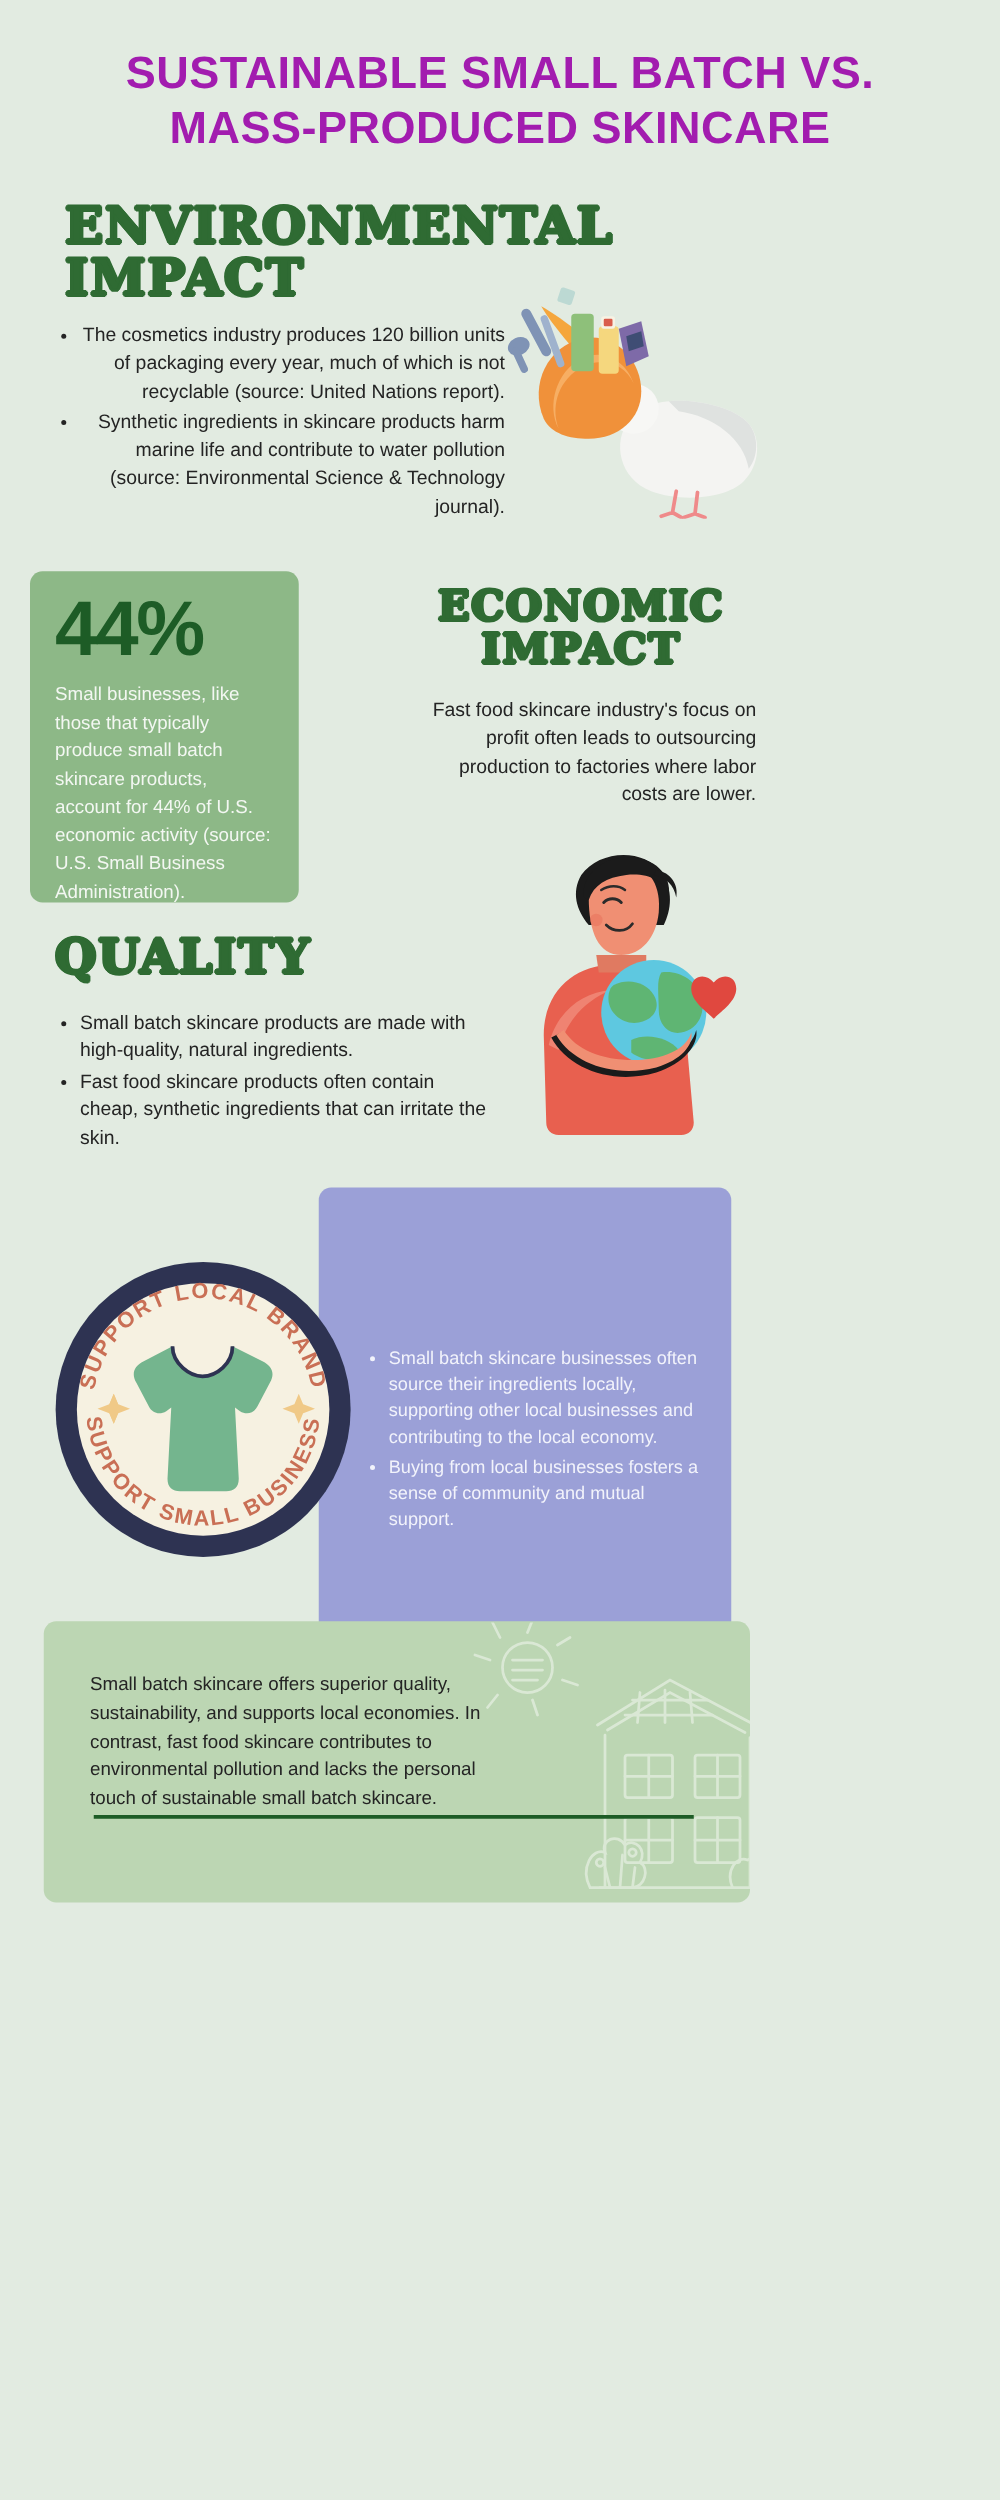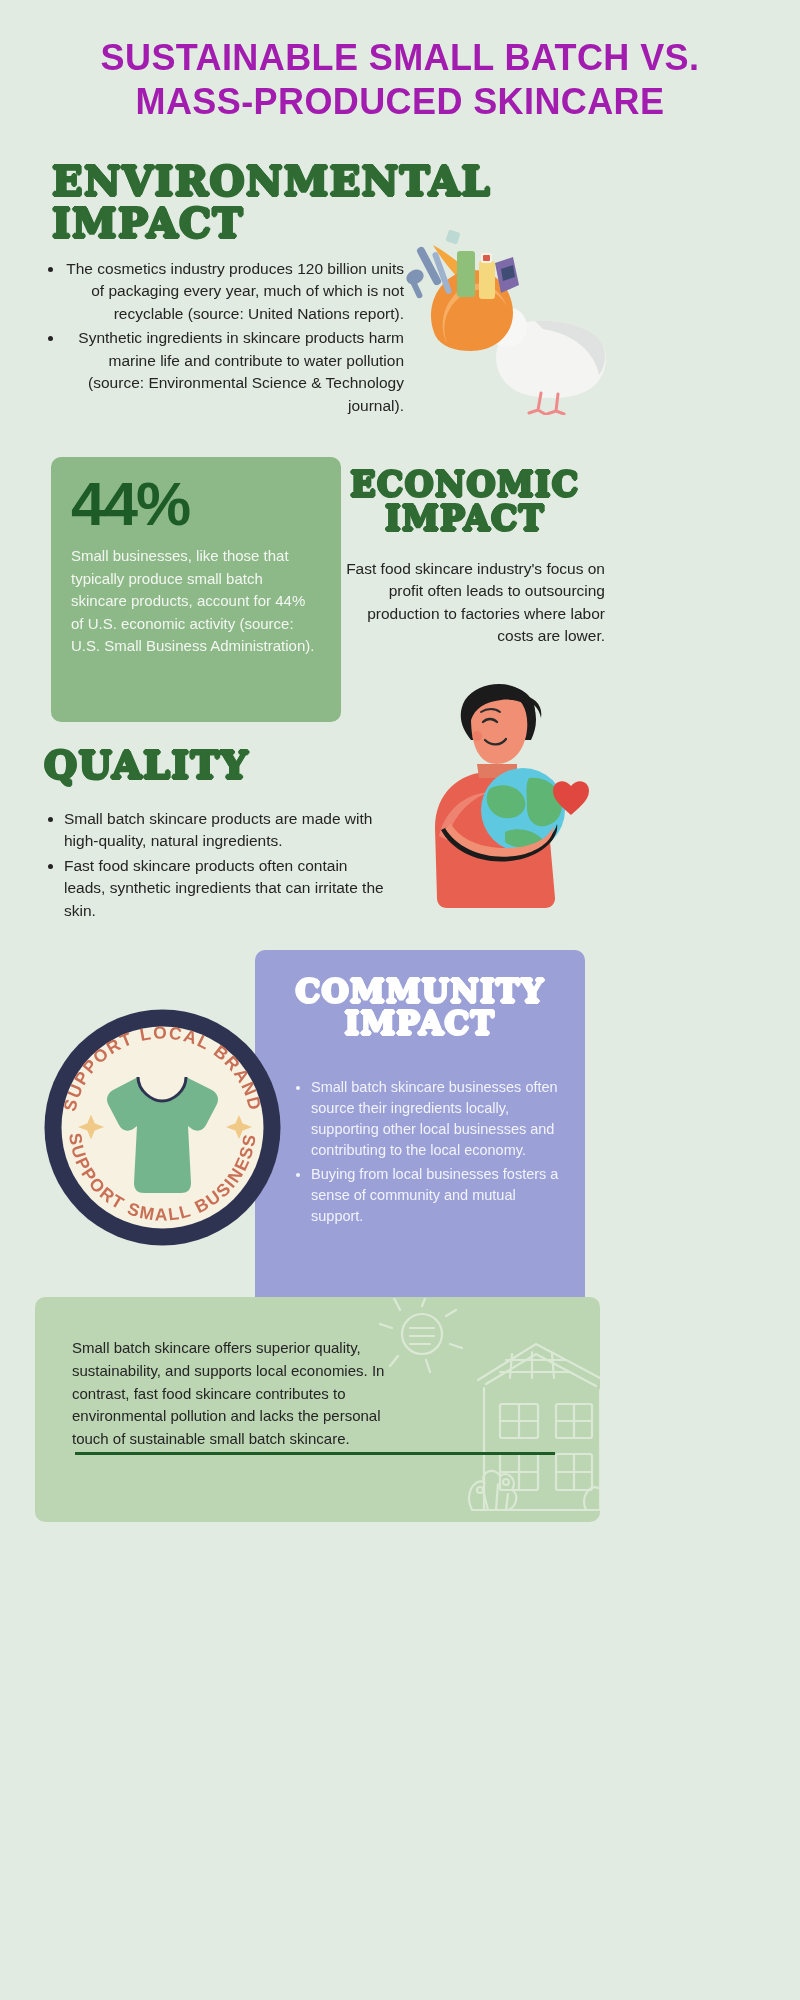--- a/index.html
+++ b/index.html
@@ -92,23 +92,23 @@
     position: absolute;
     left: 395px;
     top: 215px;
     width: 230px;
     height: 200px;
   }
 
   
   #stat-card {
     position: absolute;
-    left: 51px;
+    left: 24px;
     top: 457px;
-    width: 290px;
+    width: 215px;
     height: 265px;
     background: #8db887;
     border-radius: 10px;
     box-sizing: border-box;
     padding: 16px 20px 18px 20px;
   }
   #stat-number {
     color: #1d5c26;
     font-family: "Liberation Sans", sans-serif;
     font-weight: bold;
@@ -337,27 +337,26 @@
     <path d="M40 168 C54 192 88 202 120 194 C140 188 150 176 148 166 C144 180 124 188 102 188 C76 188 56 180 46 164 Z" fill="#f08f73"></path>
 
     <path d="M166 126 C160 118 148 120 148 131 C148 141 160 149 166 155 C172 149 184 141 184 131 C184 120 172 118 166 126 Z" fill="#e0483f"></path>
   </svg>
 
   <div id="qual-head" class="outline-head outline-green">Quality</div>
 
   <div id="qual-list" class="body-text">
     <ul class="bullets">
       <li>Small batch skincare products are made with high-quality, natural ingredients.</li>
-      <li>Fast food skincare products often contain leads, synthetic ingredients that can irritate the skin.</li>
+      <li>Fast food skincare products often contain cheap, synthetic ingredients that can irritate the skin.</li>
     </ul>
   </div>
 
   <div id="community-panel"></div>
 
-  <div id="comm-head" class="outline-head outline-white">Community Impact</div>
 
   <div id="comm-list">
     <ul>
       <li>Small batch skincare businesses often source their ingredients locally, supporting other local businesses and contributing to the local economy.</li>
       <li>Buying from local businesses fosters a sense of community and mutual support.</li>
     </ul>
   </div>
 
   <svg id="badge" viewBox="0 0 245 245">
     <defs>

